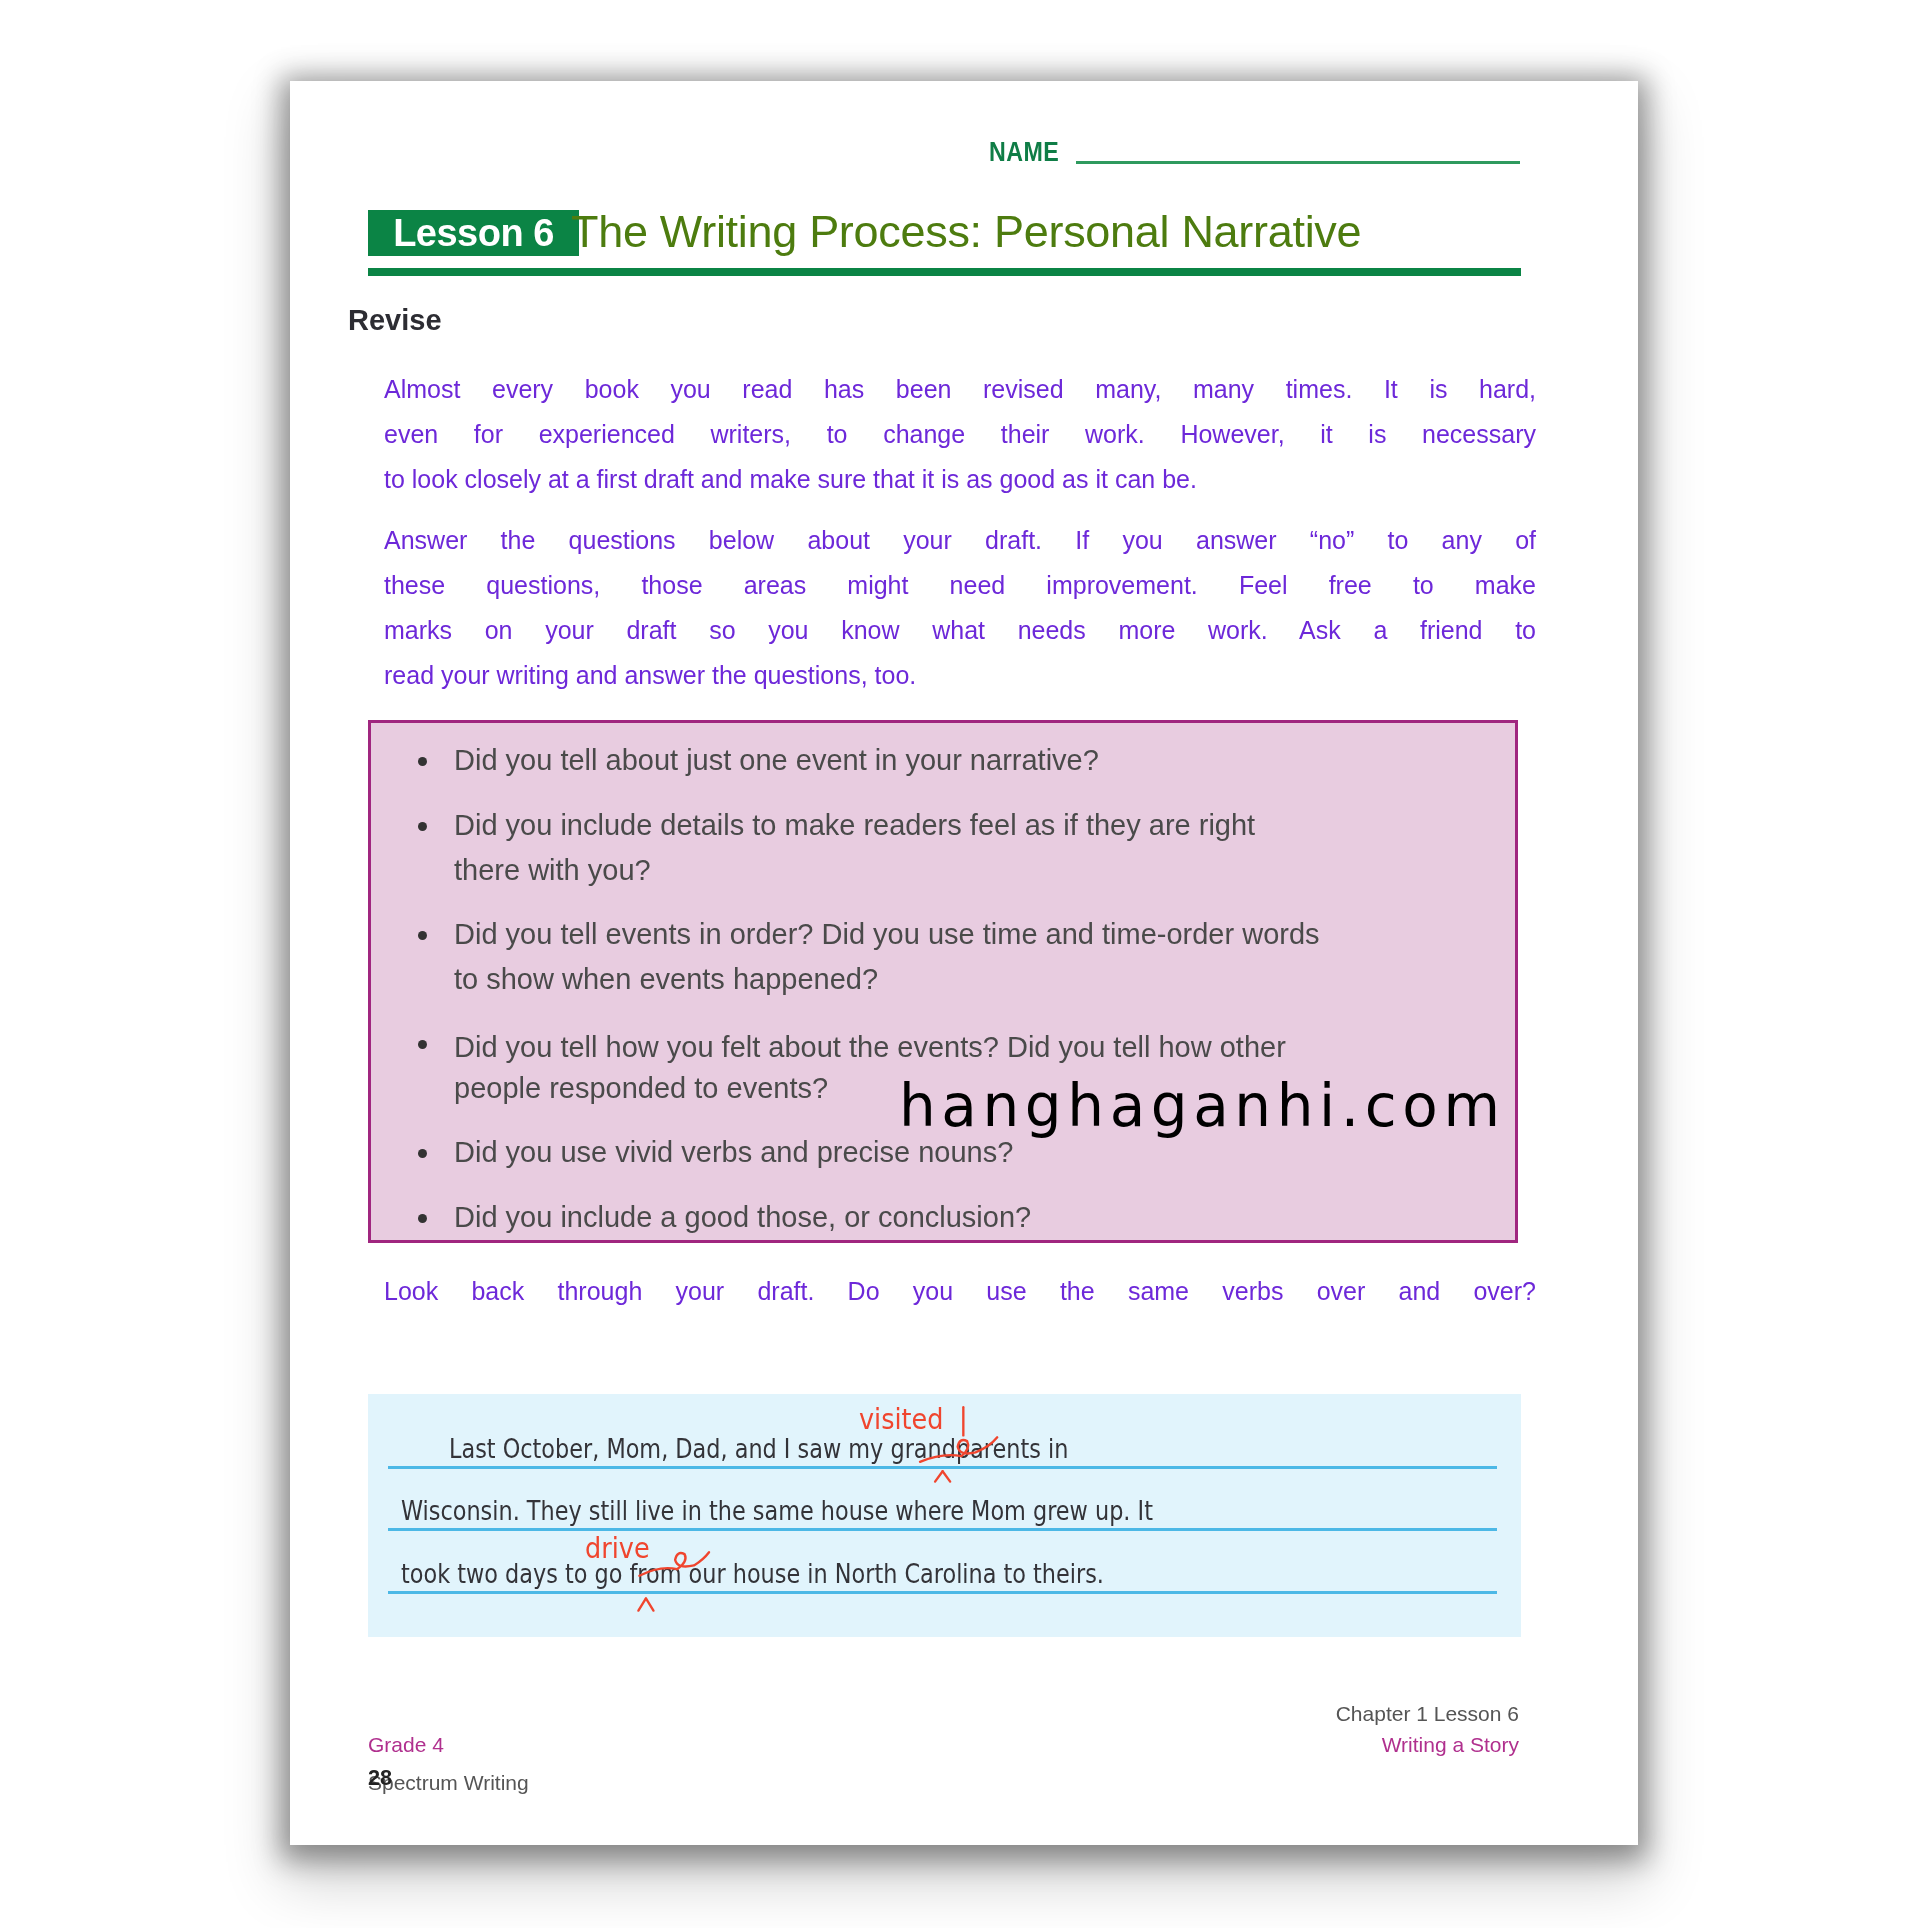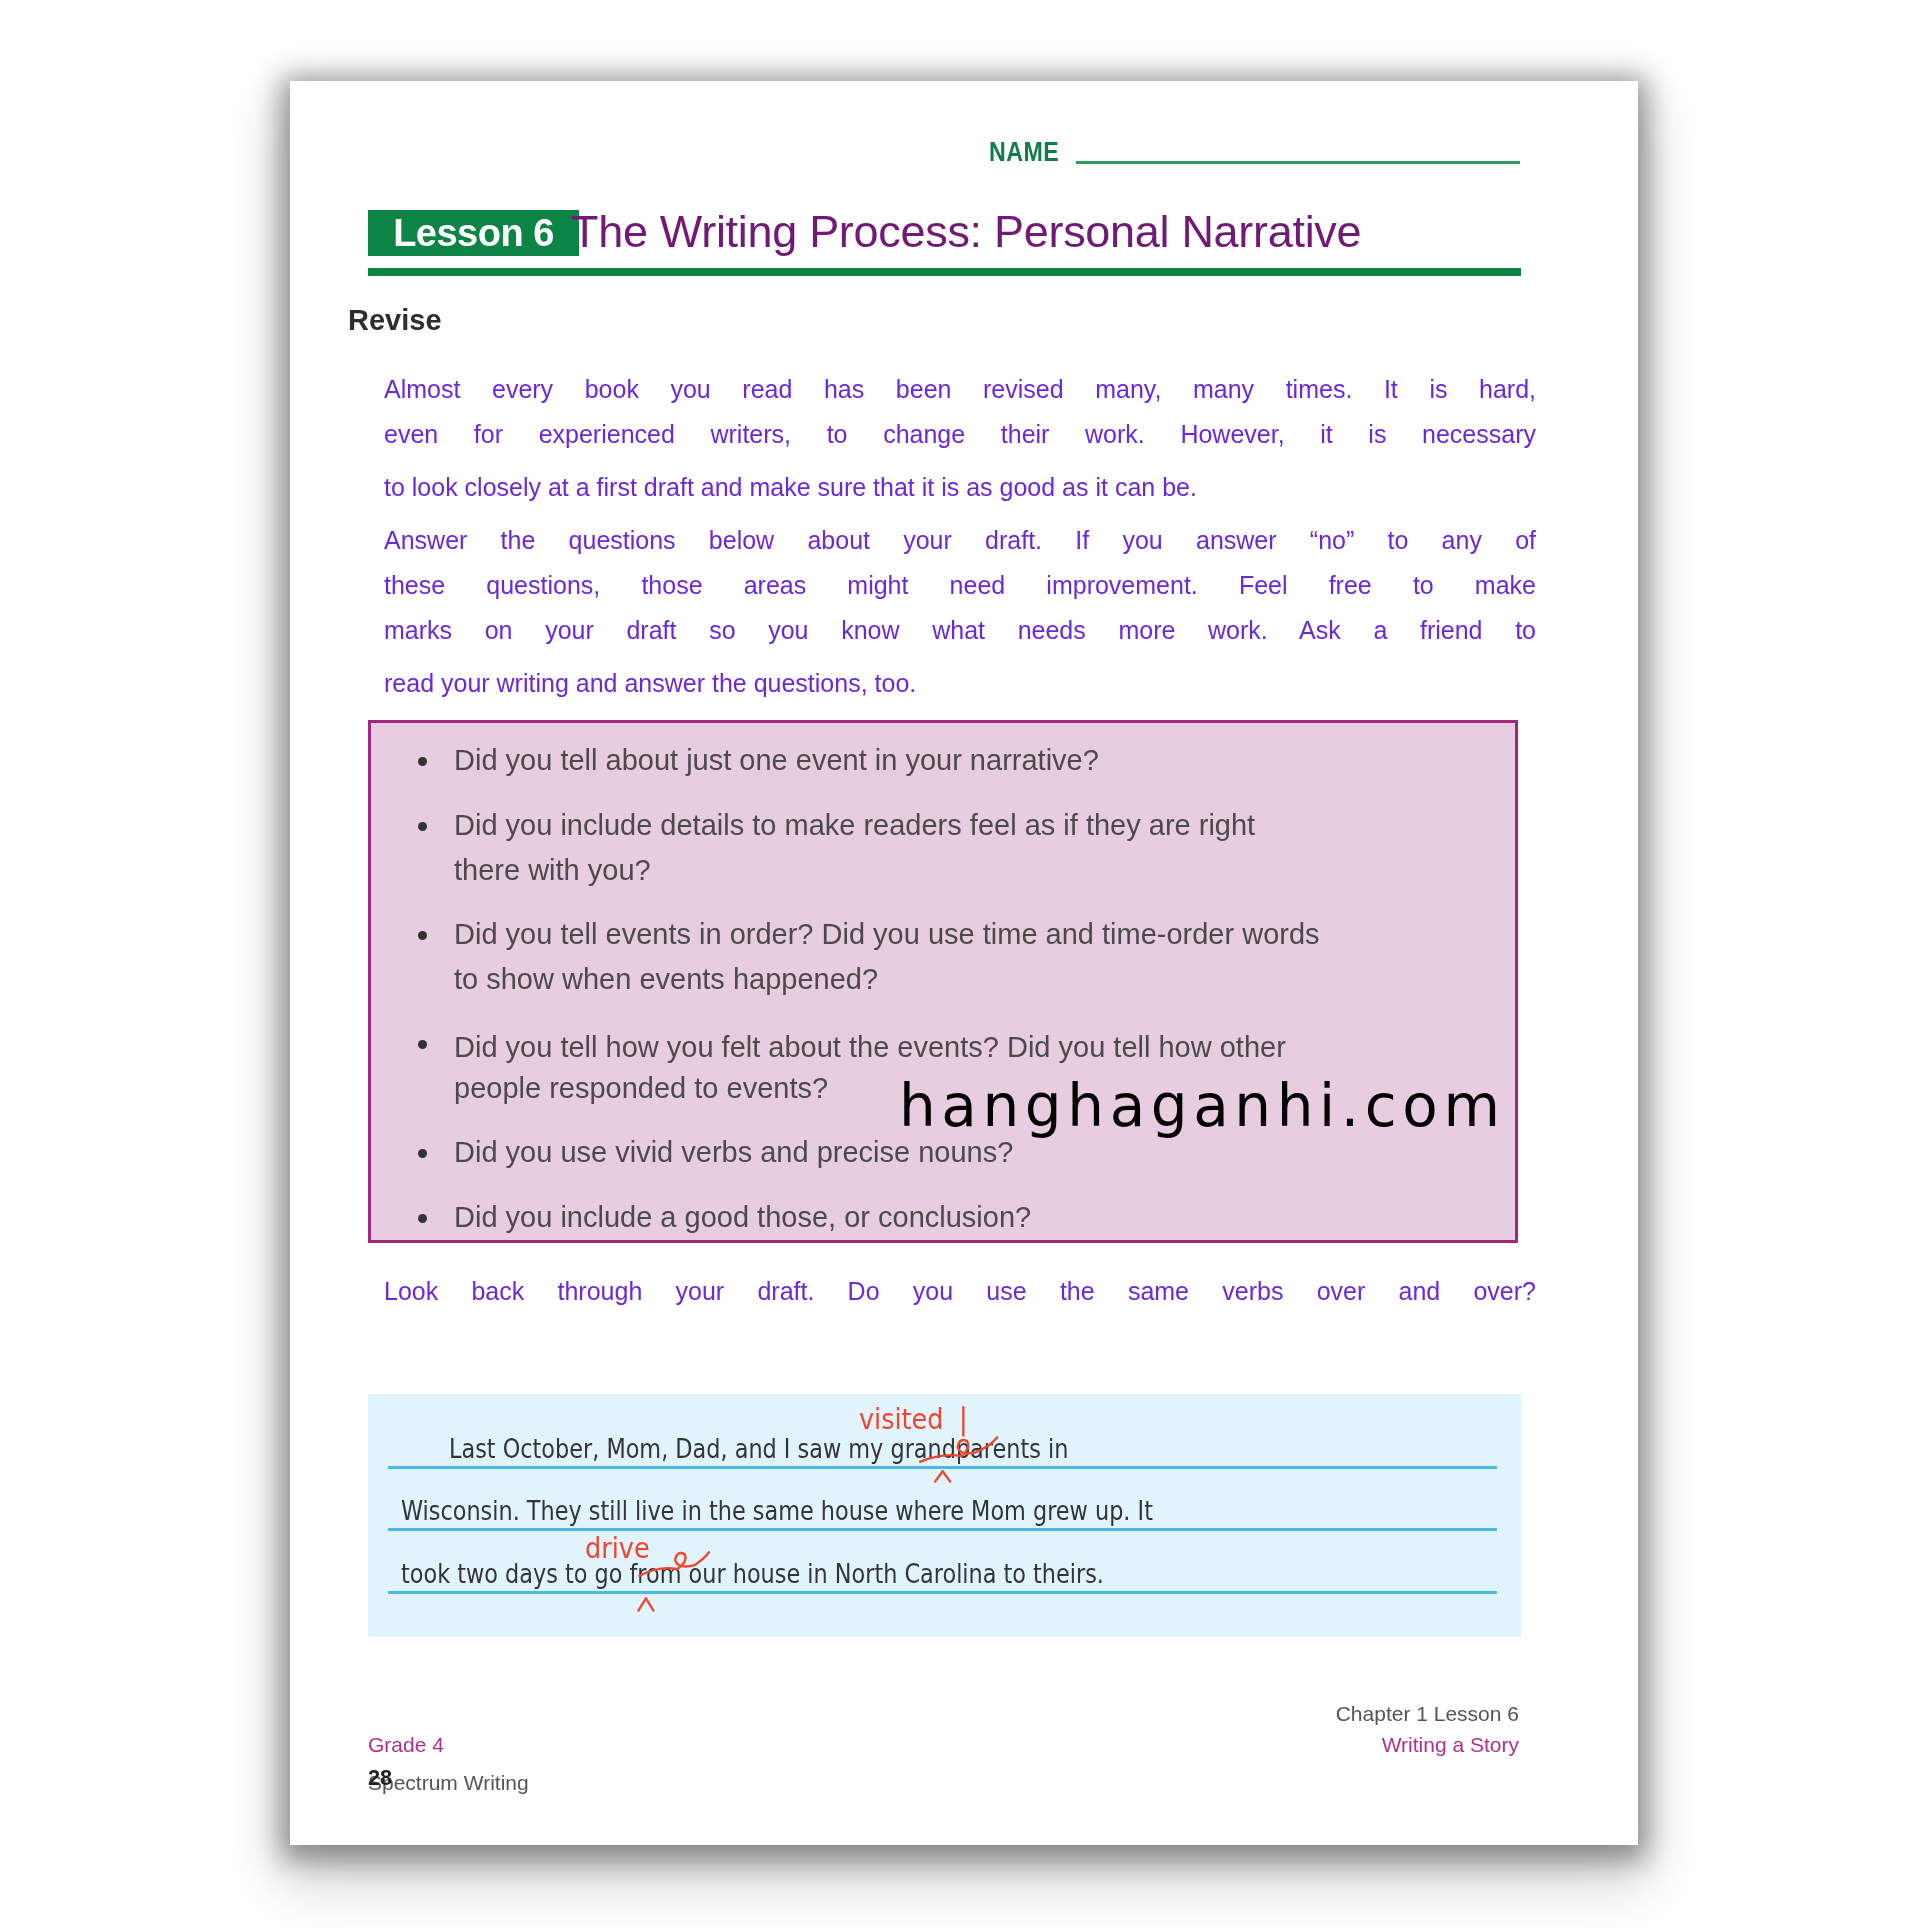--- a/index.html
+++ b/index.html
@@ -15,28 +15,28 @@
   }
   .abs { position: absolute; white-space: nowrap; }
 
   
   .name-label { left: 989px; top: 137px; font-size: 27px; font-weight: bold; color: #0f7d46;
     transform: scaleX(0.86); transform-origin: left top; letter-spacing: 0.5px; }
   .name-line { left: 1076px; top: 161px; width: 444px; height: 2.8px; background: #2e9a5e; }
   .lesson-badge { left: 368px; top: 210px; width: 211px; height: 46px; background: #0b8445;
     color: #fff; font-weight: bold; font-size: 38px; line-height: 46px; text-align: center;
     letter-spacing: -0.5px; }
-  .lesson-title { left: 571px; top: 206px; font-size: 45px; color: #701a75; letter-spacing: -0.3px; }
+  .lesson-title { left: 571px; top: 206px; font-size: 45px; color: #4d7c0f; letter-spacing: -0.3px; }
   .title-rule { left: 368px; top: 268px; width: 1153px; height: 7.5px; background: #0b8445; }
 
   .section-head { left: 348px; top: 304px; font-size: 29px; font-weight: bold; color: #2d2d33; }
 
   .para { left: 384px; font-size: 25px; color: #6d28d9; line-height: 45px; width: 1152px; }
   .para .ln { display: block; text-align: justify; text-align-last: justify; white-space: nowrap; height: 45px; }
-  .para .ln.last { text-align-last: left; margin-top: 8px; }
+  .para .ln.last { text-align-last: left; }
 
   
   .checklist { left: 368px; top: 720px; width: 1144px; height: 517px;
     background: #e8cce0; border: 3.8px solid #a0267f; }
   .check-item { position: absolute; left: 0; font-size: 29px; color: #4a4a4a; line-height: 45px; }
   .bullet { position: absolute; left: 47px; width: 9.4px; height: 9.4px; border-radius: 50%; background: #333; }
   .check-text { position: absolute; left: 83px; white-space: nowrap; }
 
   
   .example { left: 368px; top: 1394px; width: 1153px; height: 243px; background: #e1f4fc; }

